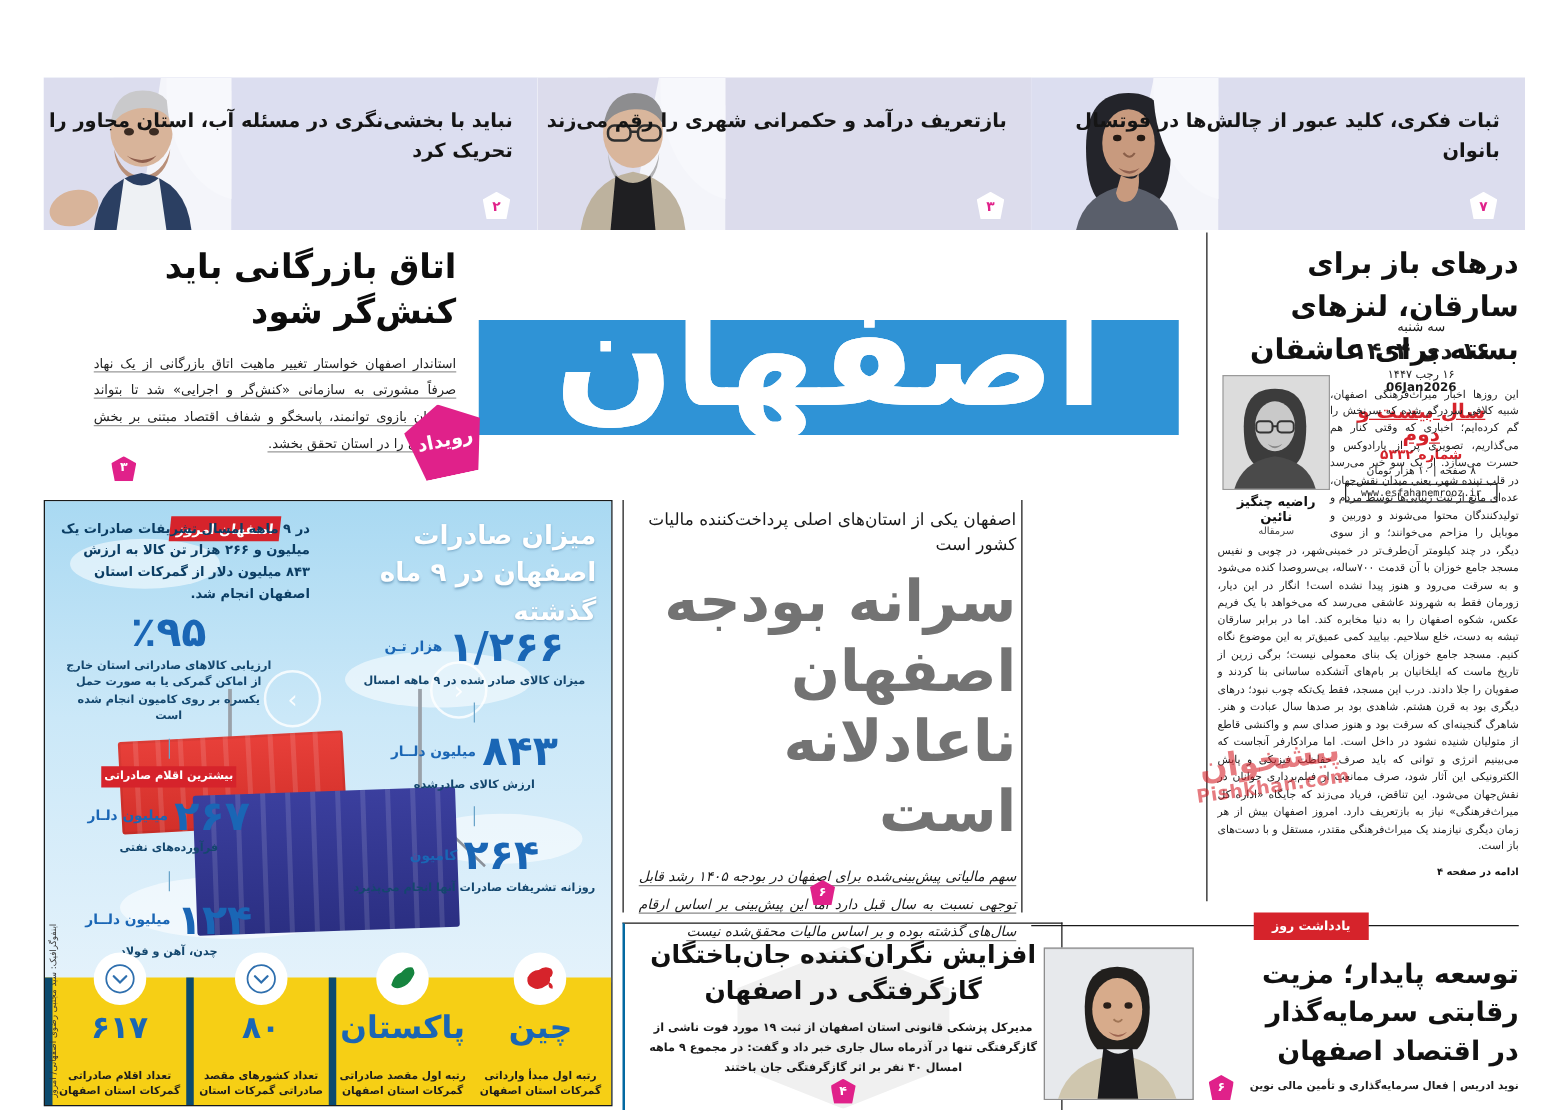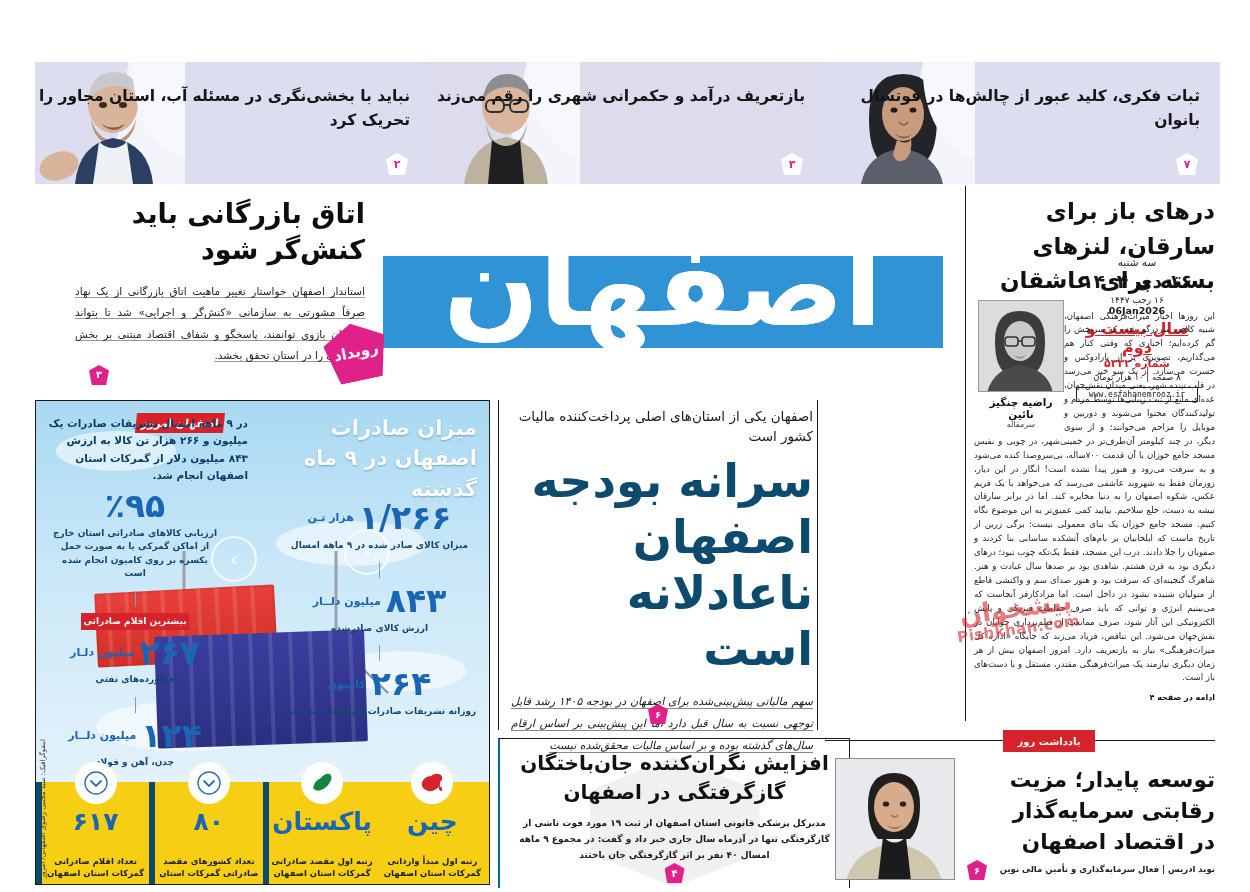--- a/index.html
+++ b/index.html
@@ -228,21 +228,21 @@
 
   
   .main-story {
     position: absolute; left: 498px; top: 400px; width: 320px; height: 330px;
     border-right: 1px solid #1a1a1a; border-left: 1px solid #1a1a1a;
     padding: 6px 4px 0 12px; direction: rtl; text-align: right;
   }
   .kicker { font-size: 13.5px; color: #1a1a1a; line-height: 1.5; }
   .main-story h1 {
     margin-top: 6px; font-size: 46px; font-weight: bold; line-height: 1.22;
-    color: #0c4a6e; letter-spacing: -1.5px; text-align: right;
+    color: #737373; letter-spacing: -1.5px; text-align: right;
   }
   .main-deck {
     margin-top: 14px; font-size: 11px; line-height: 2.0; color: #1a1a1a;
     font-style: italic; text-align: justify;
   }
   .main-deck span { border-bottom: 1px solid #888; }
   .main-badge { position: absolute; left: 50%; transform: translateX(-50%); bottom: 6px; }
 
   
   .bottom-center {

